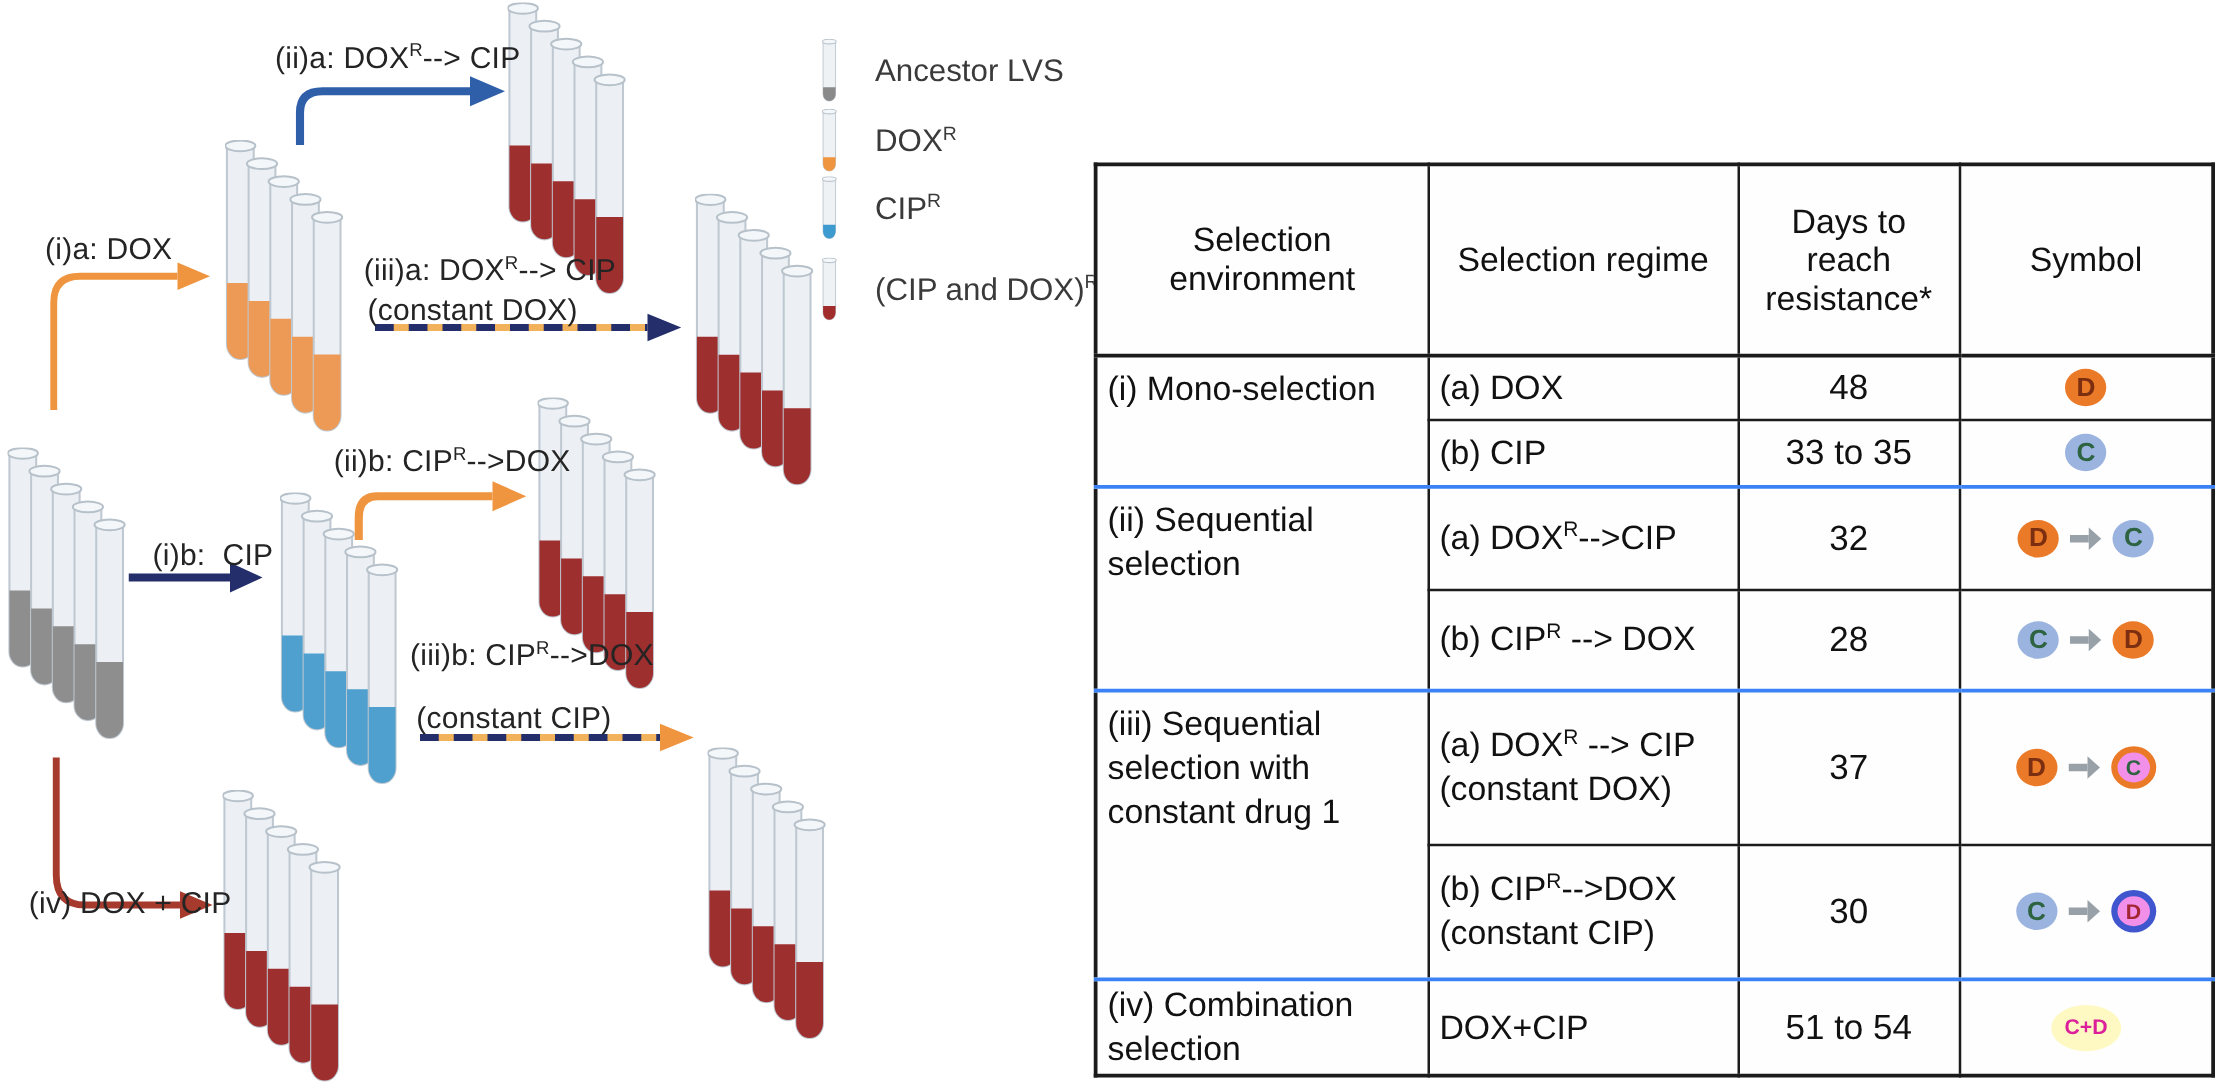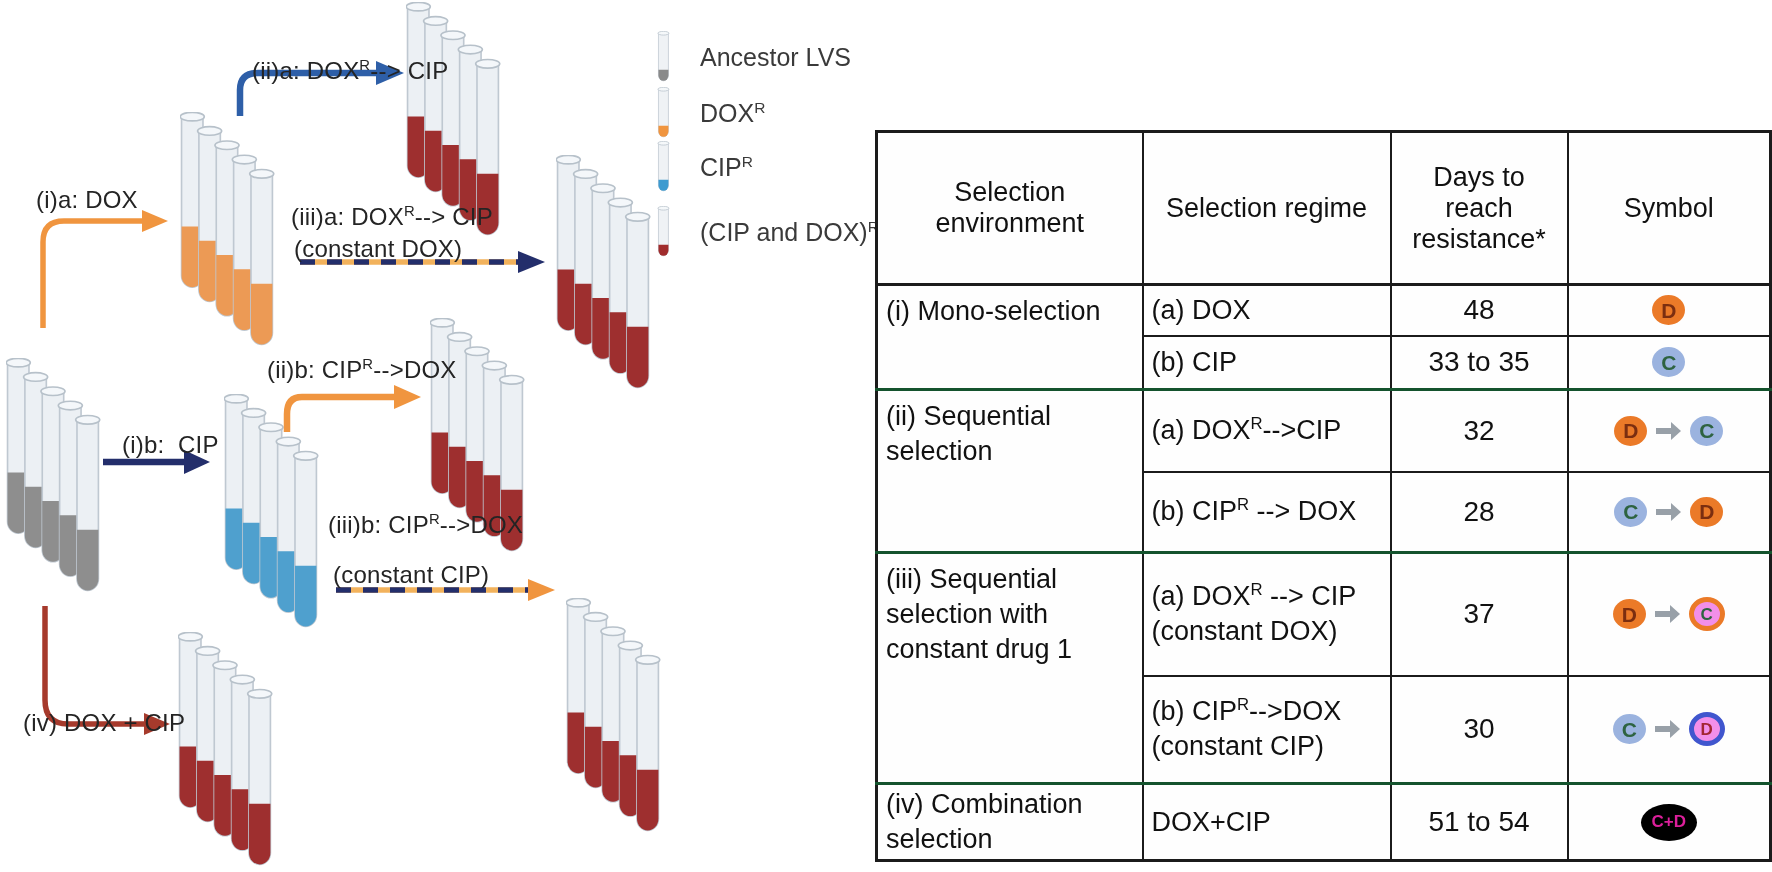--- a/index.html
+++ b/index.html
@@ -27,39 +27,39 @@
     position:absolute; left:875px; top:130px; border-collapse:collapse;
     table-layout:fixed; width:894px; background:#fefefe;
     border:3px solid #1b1b1b; font-size:27px; color:#111;
   }
   .sel-table td, .sel-table th { border:2px solid #1b1b1b; padding:2px 8px; overflow:hidden; }
   .sel-table th { font-weight:400; text-align:center; vertical-align:middle; border-bottom:3px solid #1b1b1b; padding:2px 14px; }
   .col-env { width:266px; } .col-reg { width:248px; } .col-days { width:177px; } .col-sym { width:203px; }
   tr.h-head { height:153px; }
   tr.r1 { height:51px; } tr.r2 { height:54px; } tr.r3 { height:82px; } tr.r4 { height:81px; }
   tr.r5 { height:123px; } tr.r6 { height:108px; } tr.r7 { height:63px; }
-  tr.group > td { border-top:3px solid #14532d; }
+  tr.group > td { border-top:3px solid #3b82f6; }
   td.env { text-align:left; vertical-align:top; padding-top:8px; line-height:1.3; }
   td.env-mid { vertical-align:middle; padding-top:2px;margin-left:20px; }
   td.reg { text-align:left; vertical-align:middle; line-height:1.3; }
   td.days { text-align:center; vertical-align:middle; font-size:28px; }
   td.symcell { text-align:center; vertical-align:middle; }
   .symwrap { display:flex; align-items:center; justify-content:center; gap:9px; }
   .sym {
     display:inline-flex; align-items:center; justify-content:center;
     width:33px; height:30px; border-radius:50%; font-weight:bold; font-size:21px; line-height:1;
   }
   .sym-d { background:#EB7A28; color:#7B2E10; }
   .sym-c { background:#9BB3DF; color:#2E6341; }
   .sym-ring { width:26px; height:24px; border-radius:50%; background:#F28FE9; font-size:17px; }
   .ring-orange { border:5px solid #EB7A28; color:#2E6341; }
   .ring-blue   { border:5px solid #4056CE; color:#A22633; }
   .sym-combo {
     display:inline-flex; align-items:center; justify-content:center;
-    width:56px; height:37px; border-radius:50%; background:#000000;
+    width:56px; height:37px; border-radius:50%; background:#fef9c3;
     color:#DC1F9B; font-weight:bold; font-size:17px;
   }
   .arrow-icon { position:relative; width:15px; height:6px; background:#98A0A8; margin-right:10px; flex:0 0 auto; }
   .arrow-icon::after {
     content:""; position:absolute; left:15px; top:-6px;
     border:9px solid transparent; border-left:10px solid #98A0A8;
   }
 </style>
 </head>
 <body>
@@ -149,21 +149,21 @@
         <polygon points="528,579 528,601 555,590" fill="#F0953F"></polygon>
       </g>
 
       <g>
         <path d="M45,606 V700 Q45,724 68,724 H144" fill="none" stroke="#A63A2C" stroke-width="5.5"></path>
         <polygon points="144,713 144,735 170,724" fill="#A63A2C"></polygon>
       </g>
     </svg>
 
     <div class="dlabel" style="left:36px; top:185px;"><span>(i)a: DOX</span></div>
-    <div class="dlabel" style="left:220px; top:56px;margin-left:32px;"><span>(ii)a: DOX</span><sup>R</sup><span>--&gt; CIP</span></div>
+    <div class="dlabel" style="left:220px; top:32px;"><span>(ii)a: DOX</span><sup>R</sup><span>--&gt; CIP</span></div>
     <div class="dlabel" style="left:291px; top:202px;"><span>(iii)a: DOX</span><sup>R</sup><span>--&gt; CIP</span></div>
     <div class="dlabel" style="left:294px; top:234px;"><span>(constant DOX)</span></div>
     <div class="dlabel" style="left:102px; top:430px;margin-left:20px;"><span>(i)b:  CIP</span></div>
     <div class="dlabel" style="left:267px; top:355px;"><span>(ii)b: CIP</span><sup>R</sup><span>--&gt;DOX</span></div>
     <div class="dlabel" style="left:328px; top:510px;"><span>(iii)b: CIP</span><sup>R</sup><span>--&gt;DOX</span></div>
     <div class="dlabel" style="left:333px; top:560px;"><span>(constant CIP)</span></div>
     <div class="dlabel" style="left:23px; top:708px;"><span>(iv) DOX + CIP</span></div>
 
     <div>
       <div class="legend-row" style="top:30px;">

